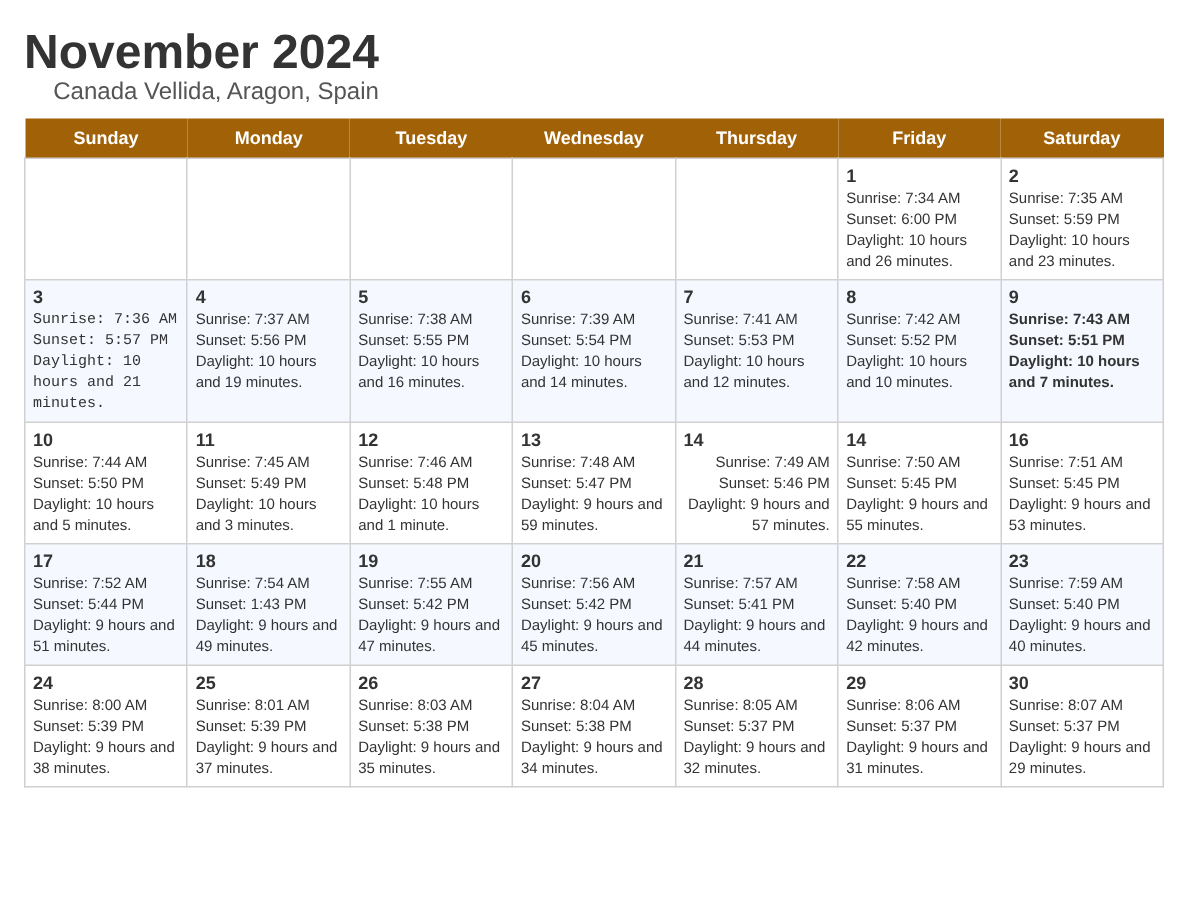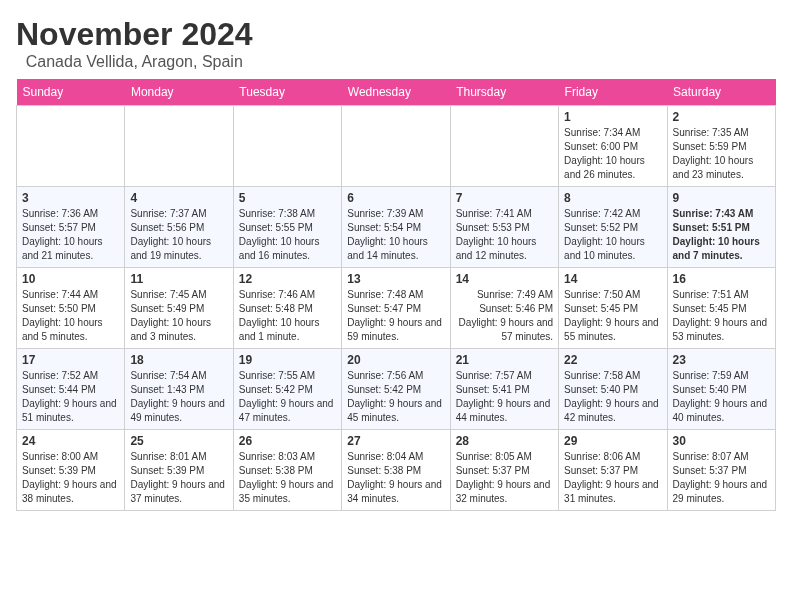--- a/index.html
+++ b/index.html
@@ -28,43 +28,43 @@
     }
     .logo-text span {
       color: #3a7fc1;
     }
     .logo-icon {
       width: 28px;
       height: 28px;
       margin-right: 2px;
     }
     .title-block {
-      text-align: center;
+      text-align: right;
     }
     .month-title {
       font-size: 32px;
       font-weight: bold;
       color: #333;
     }
     .location {
       font-size: 16px;
       color: #555;
     }
     table {
       width: 100%;
       border-collapse: collapse;
       font-size: 11px;
     }
     thead tr th {
-      background-color: #ec4899;
+      background-color: #a16207;
       color: #fff;
-      text-align: left;
+      text-align: center;
       padding: 6px 6px;
       font-size: 12px;
-      font-weight: normal;
+      font-weight: bold;
     }
     tbody tr td {
       border: 1px solid #d0d0d0;
       vertical-align: top;
       padding: 4px 5px;
       min-height: 70px;
       width: 14.28%;
       color: #333;
     }
     .day-num {
@@ -125,21 +125,21 @@
         <td>
           <div class="day-num">2</div>
           <div class="day-detail" style="white-space: pre-line;">Sunrise: 7:35 AM
 Sunset: 5:59 PM
 Daylight: 10 hours and 23 minutes.</div>
         </td>
       </tr>
       <tr>
         <td>
           <div class="day-num">3</div>
-          <div class="day-detail" style="white-space: pre-line;">Sunrise: 7:36 AM
+          <div class="day-detail" style="white-space: pre-line; font-family: Liberation Mono, monospace;">Sunrise: 7:36 AM
 Sunset: 5:57 PM
 Daylight: 10 hours and 21 minutes.</div>
         </td>
         <td>
           <div class="day-num">4</div>
           <div class="day-detail" style="white-space: pre-line;">Sunrise: 7:37 AM
 Sunset: 5:56 PM
 Daylight: 10 hours and 19 minutes.</div>
         </td>
         <td>

